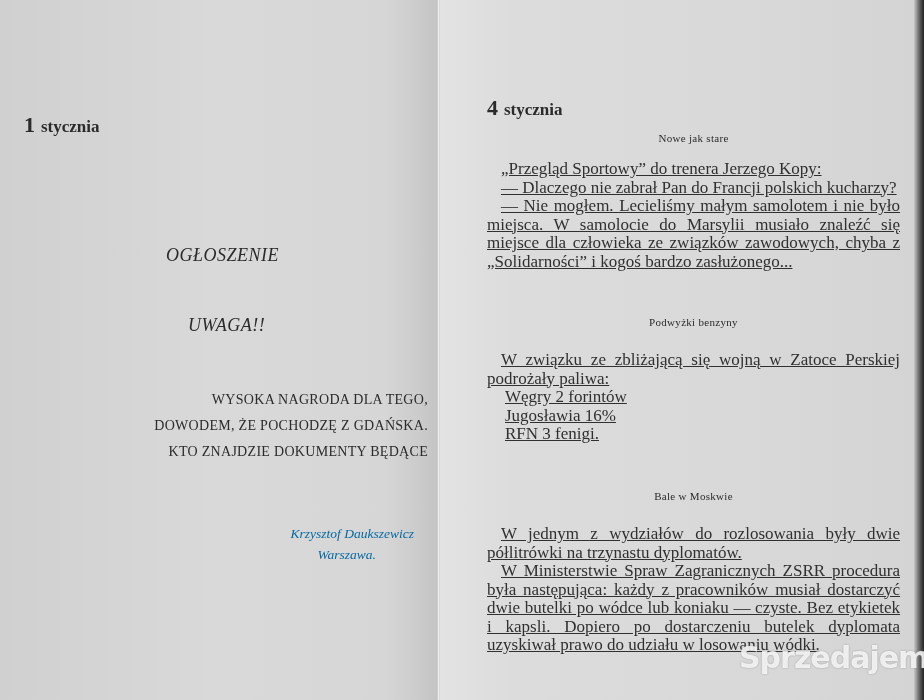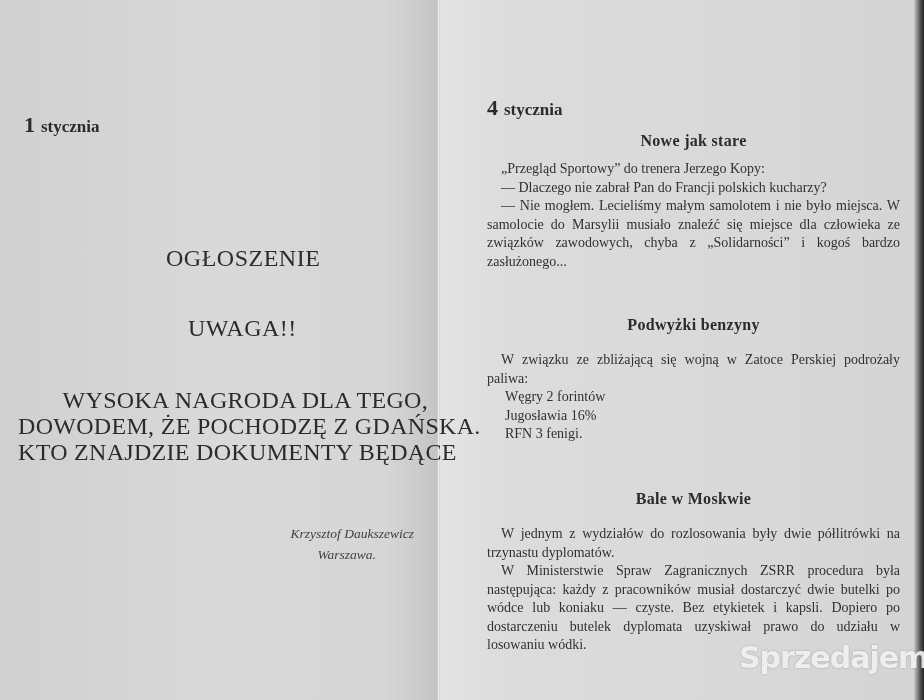--- a/index.html
+++ b/index.html
@@ -22,36 +22,36 @@
   .page-right { left: 440px; width: 474px;
     background: linear-gradient(90deg, #e3e3e3 0%, #dcdcdc 15%, #d8d8d8 70%, #d4d4d4 100%); }
   .edge-right { position: absolute; right: 0; top: 0; bottom: 0; width: 10px;
     background: linear-gradient(90deg, #c8c8c8, #5a5a5a 60%, #222 100%); }
 
   .date-heading { position: absolute; font-weight: bold; font-size: 17px; }
   .date-heading .num { font-size: 22px; margin-right: 6px; }
   #left-date { left: 24px; top: 112px; text-align: center; }
   #right-date { left: 487px; top: 95px; }
 
-  .announce { position: absolute; font-size: 24px; letter-spacing: 0.5px; }
+  .announce { position: absolute; font-size: 18px; letter-spacing: 0.5px; font-style: italic; }
   #ogloszenie { left: 166px; top: 245px; }
   #uwaga { left: 188px; top: 315px; }
 
   .reward { position: absolute; left: 18px; width: 410px; top: 387px;
-    font-size: 24px; line-height: 26px; letter-spacing: 0.3px; text-align: right; }
+    font-size: 14px; line-height: 26px; letter-spacing: 0.3px; text-align: right; }
   .reward div { white-space: nowrap; }
 
   .signature { position: absolute; right: 510px; top: 523px;
-    font-style: italic; font-size: 13.5px; line-height: 21px; text-align: right; color: #404040; }
+    font-style: italic; font-size: 13.5px; line-height: 21px; text-align: right; color: #0369a1; }
   .signature .city { padding-right: 38px; }
 
-  .article-title { position: absolute; font-weight: bold; font-size: 16px;
+  .article-title { position: absolute; font-weight: normal; font-size: 11px;
     text-align: center; left: 487px; width: 413px; letter-spacing: 0.3px; }
   .article-body { position: absolute; left: 487px; width: 413px;
-    font-size: 14px; line-height: 18.5px; text-align: justify; color: #303030; }
+    font-size: 17px; line-height: 18.5px; text-align: justify; color: #303030; text-decoration: underline; }
   .article-body p { margin: 0; text-indent: 14px; }
   .article-body .line { display: block; }
   .article-body .list { padding-left: 18px; }
 
   #t1 { top: 132px; }
   #b1 { top: 160px; }
   #t2 { top: 316px; }
   #b2 { top: 351px; }
   #t3 { top: 490px; }
   #b3 { top: 525px; }

